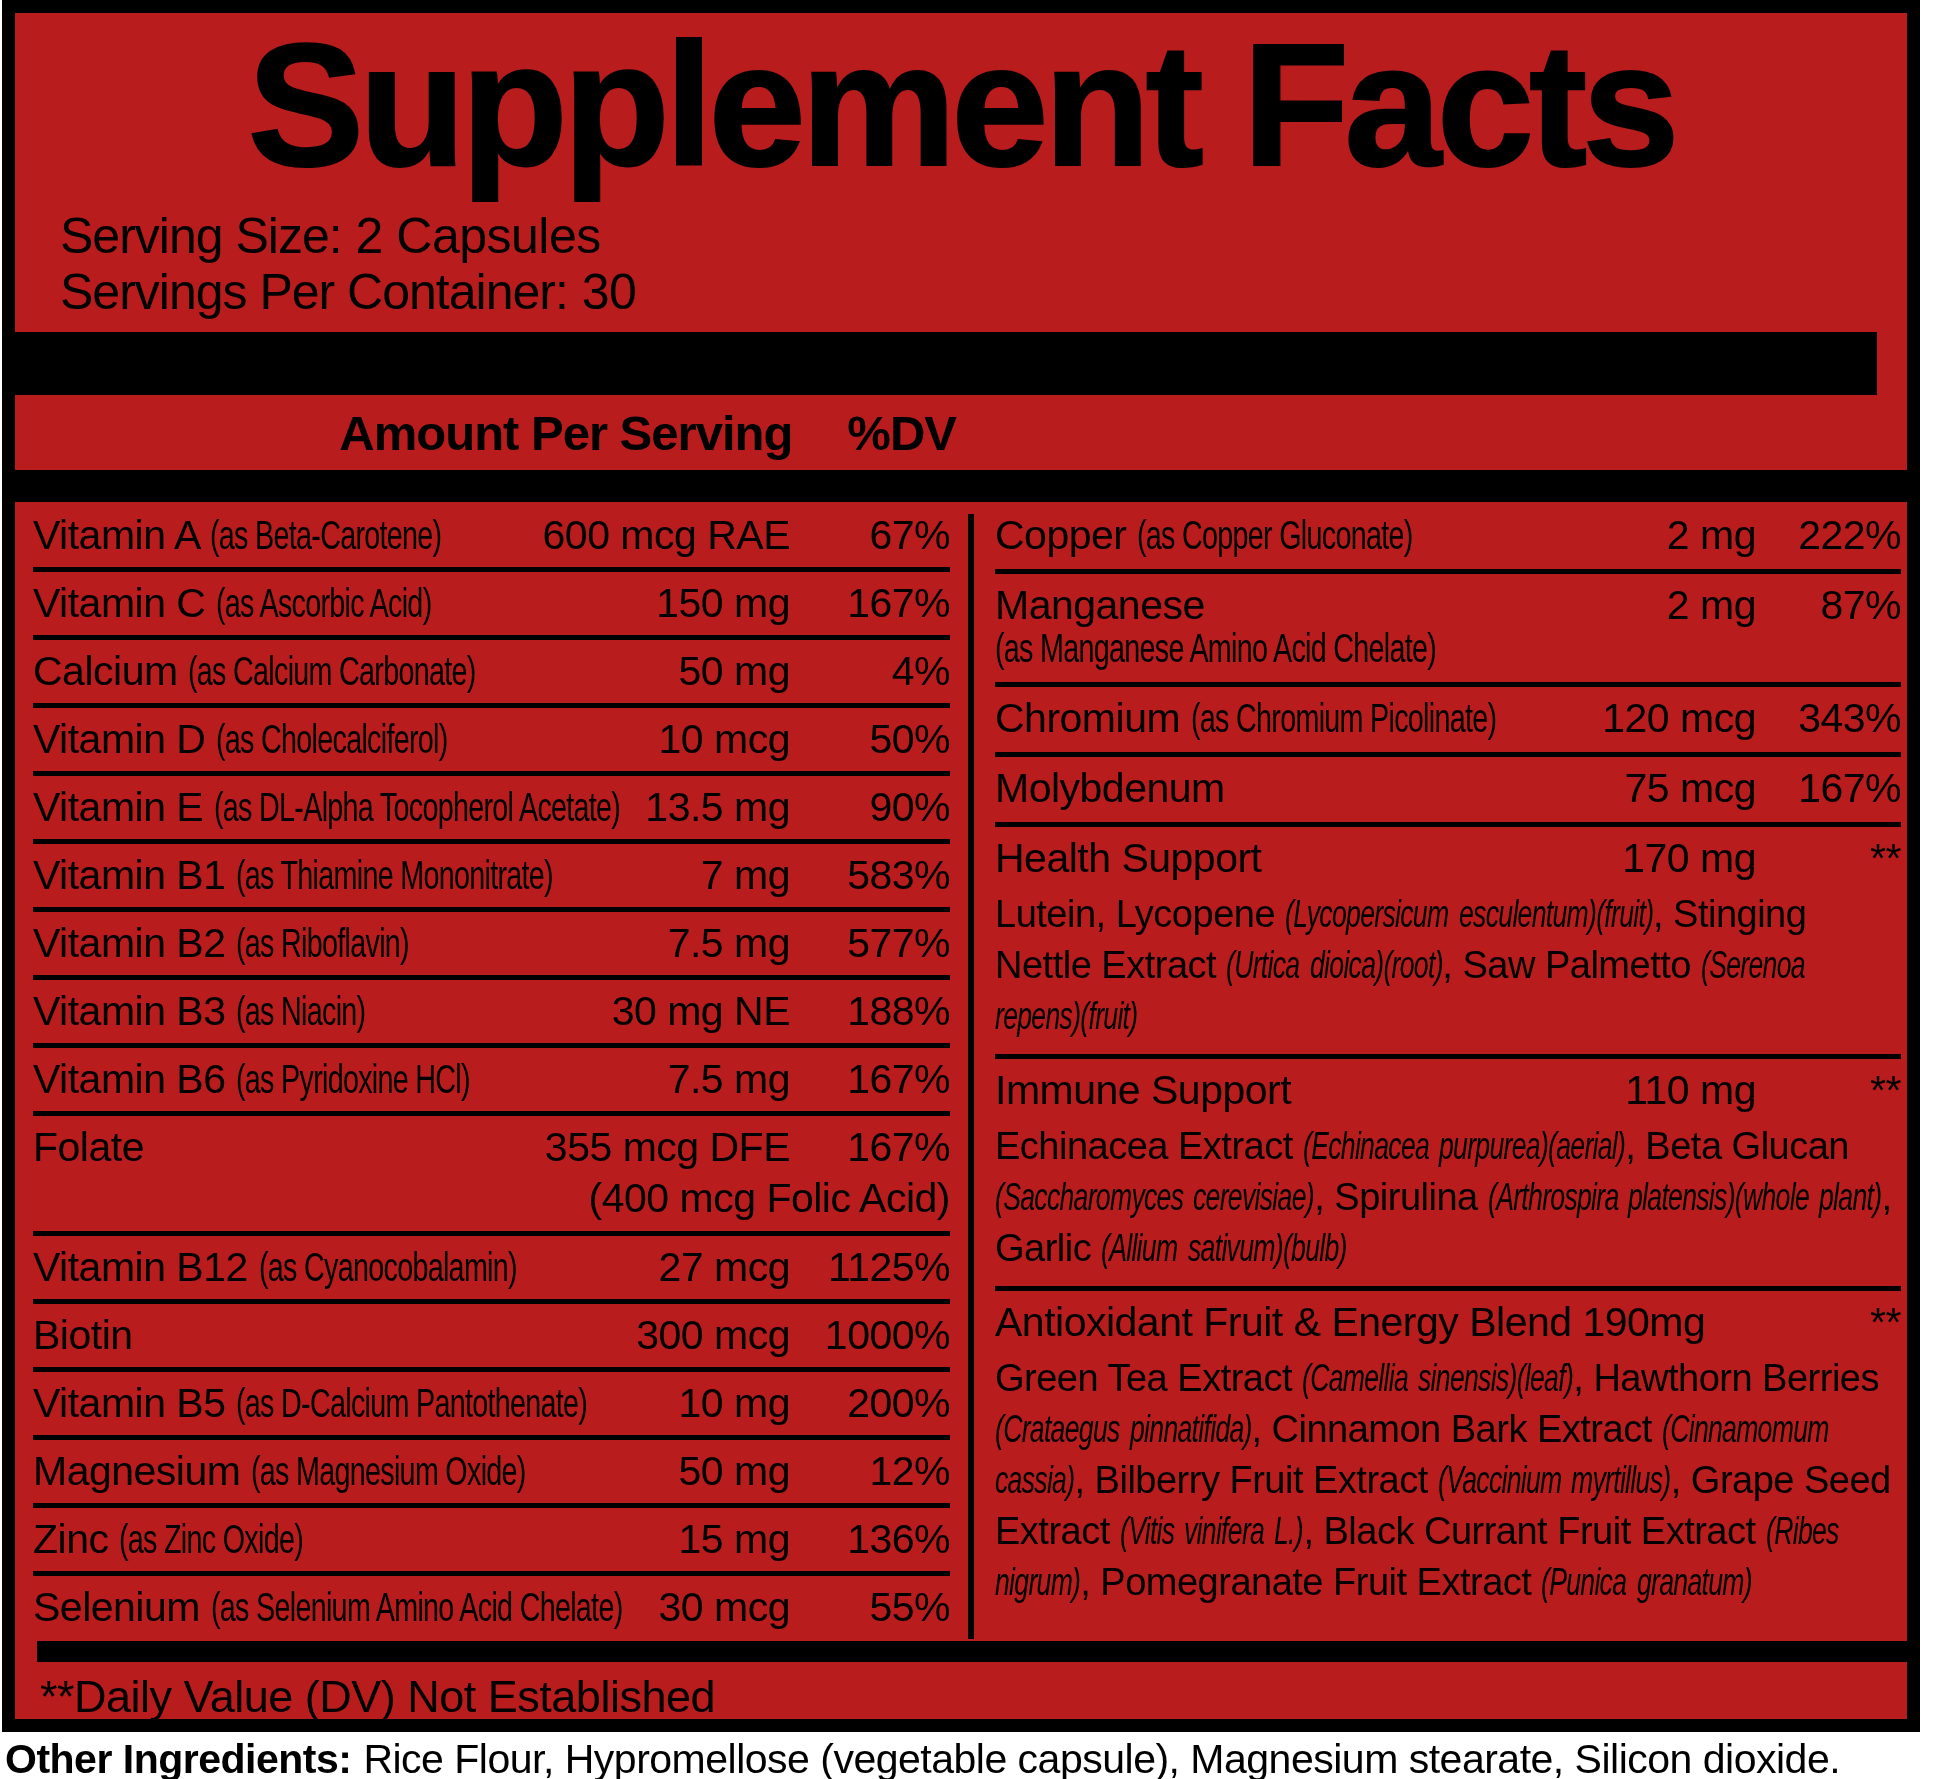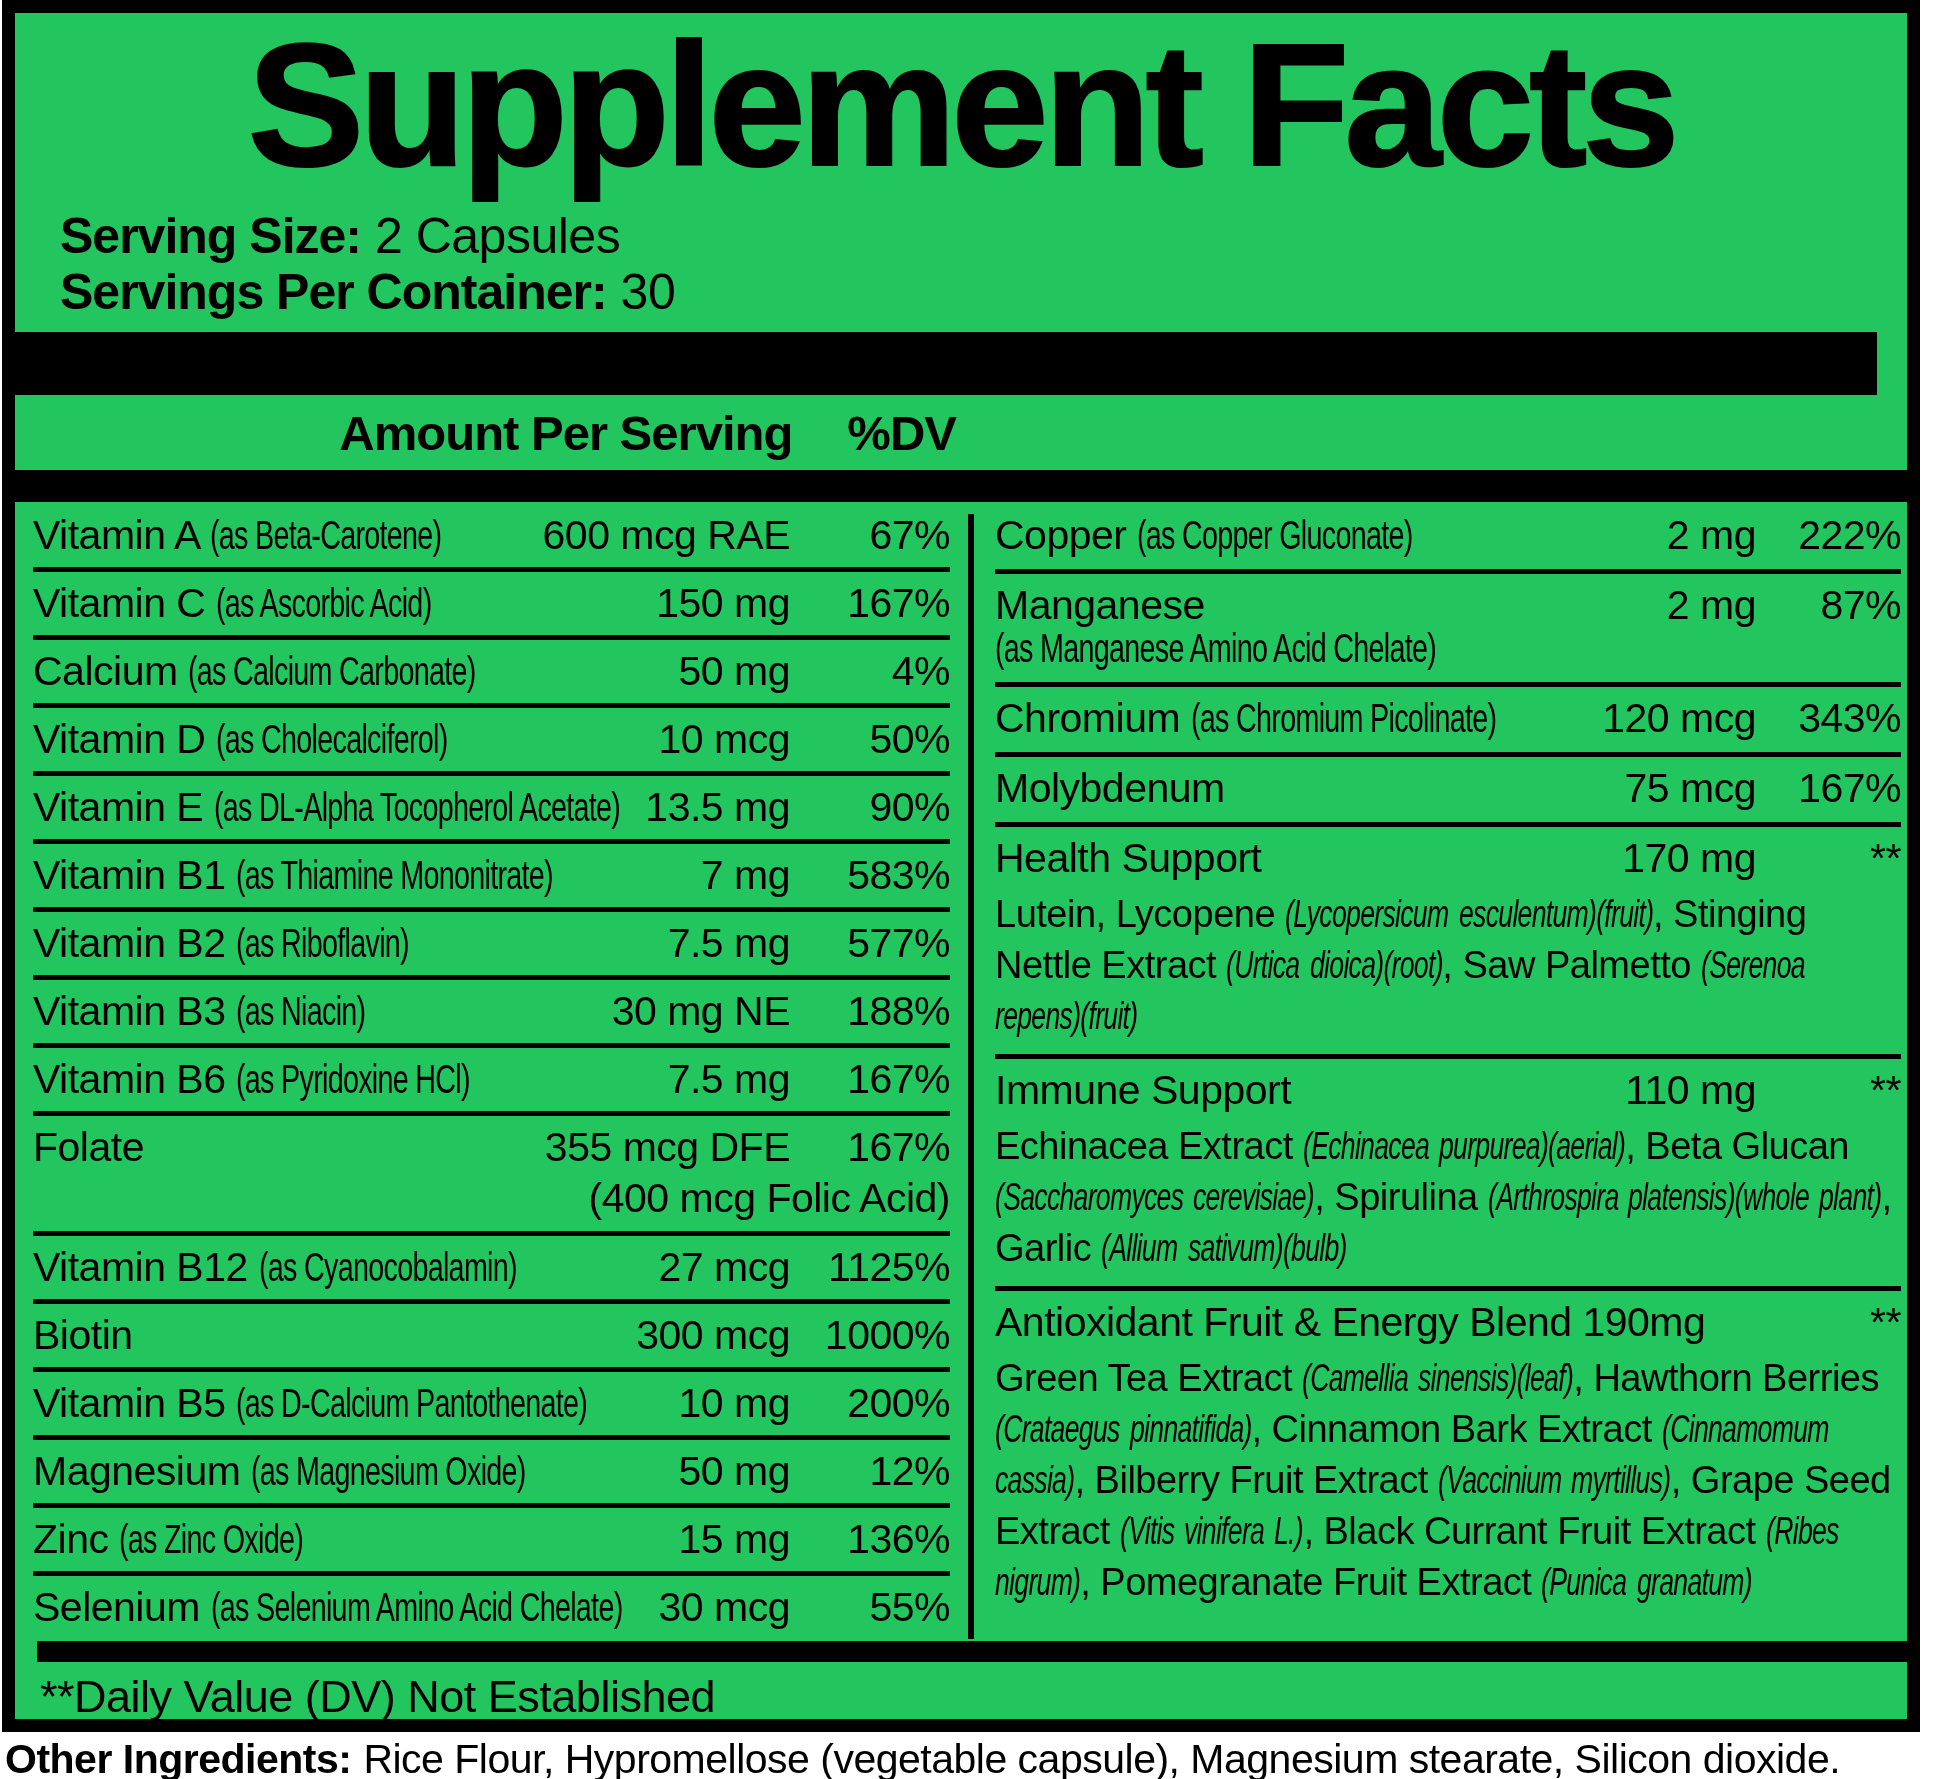--- a/index.html
+++ b/index.html
@@ -4,28 +4,28 @@
 <style>
   html,body{margin:0;padding:0;}
   body{
     width:1946px;height:1779px;overflow:hidden;position:relative;
     background:#ffffff;color:#000;
     font-family:"Liberation Sans", sans-serif;
   }
   .label{
     position:absolute;left:2px;top:0;width:1918px;height:1732px;
     border:13px solid #000;box-sizing:border-box;overflow:hidden;
-    letter-spacing:-0.5px;background:#22c55e;
+    letter-spacing:-0.5px;background:#b91c1c;
   }
   .title{
     font-size:175px;font-weight:bold;text-align:center;line-height:1;
     margin-top:4px;letter-spacing:-5px;-webkit-text-stroke:2px #000;
   }
   .serving-block{margin:16px 0 0 45px;font-size:50px;line-height:56px;}
-  .serving-block .lbl{font-weight:bold;margin-right:14px;letter-spacing:-1px;}
+  .serving-block .lbl{font-weight:normal;margin-right:14px;letter-spacing:-1px;}
   .bar{background:#000;height:63px;margin-top:12px;margin-right:30px;}
   .bar2{height:32px;margin-right:0;margin-top:0;}
   .bar3{height:21px;margin:2px 0 0 22px;margin-right:0;}
   .thead{
     width:953px;box-sizing:border-box;display:flex;justify-content:flex-end;
     align-items:baseline;column-gap:55px;padding:10px 12px 9px 0;
     font-weight:bold;font-size:49px;letter-spacing:-1px;
   }
   .columns{display:flex;align-items:stretch;}
   .col-left{width:953px;box-sizing:border-box;padding:2px 18px 0 18px;}

